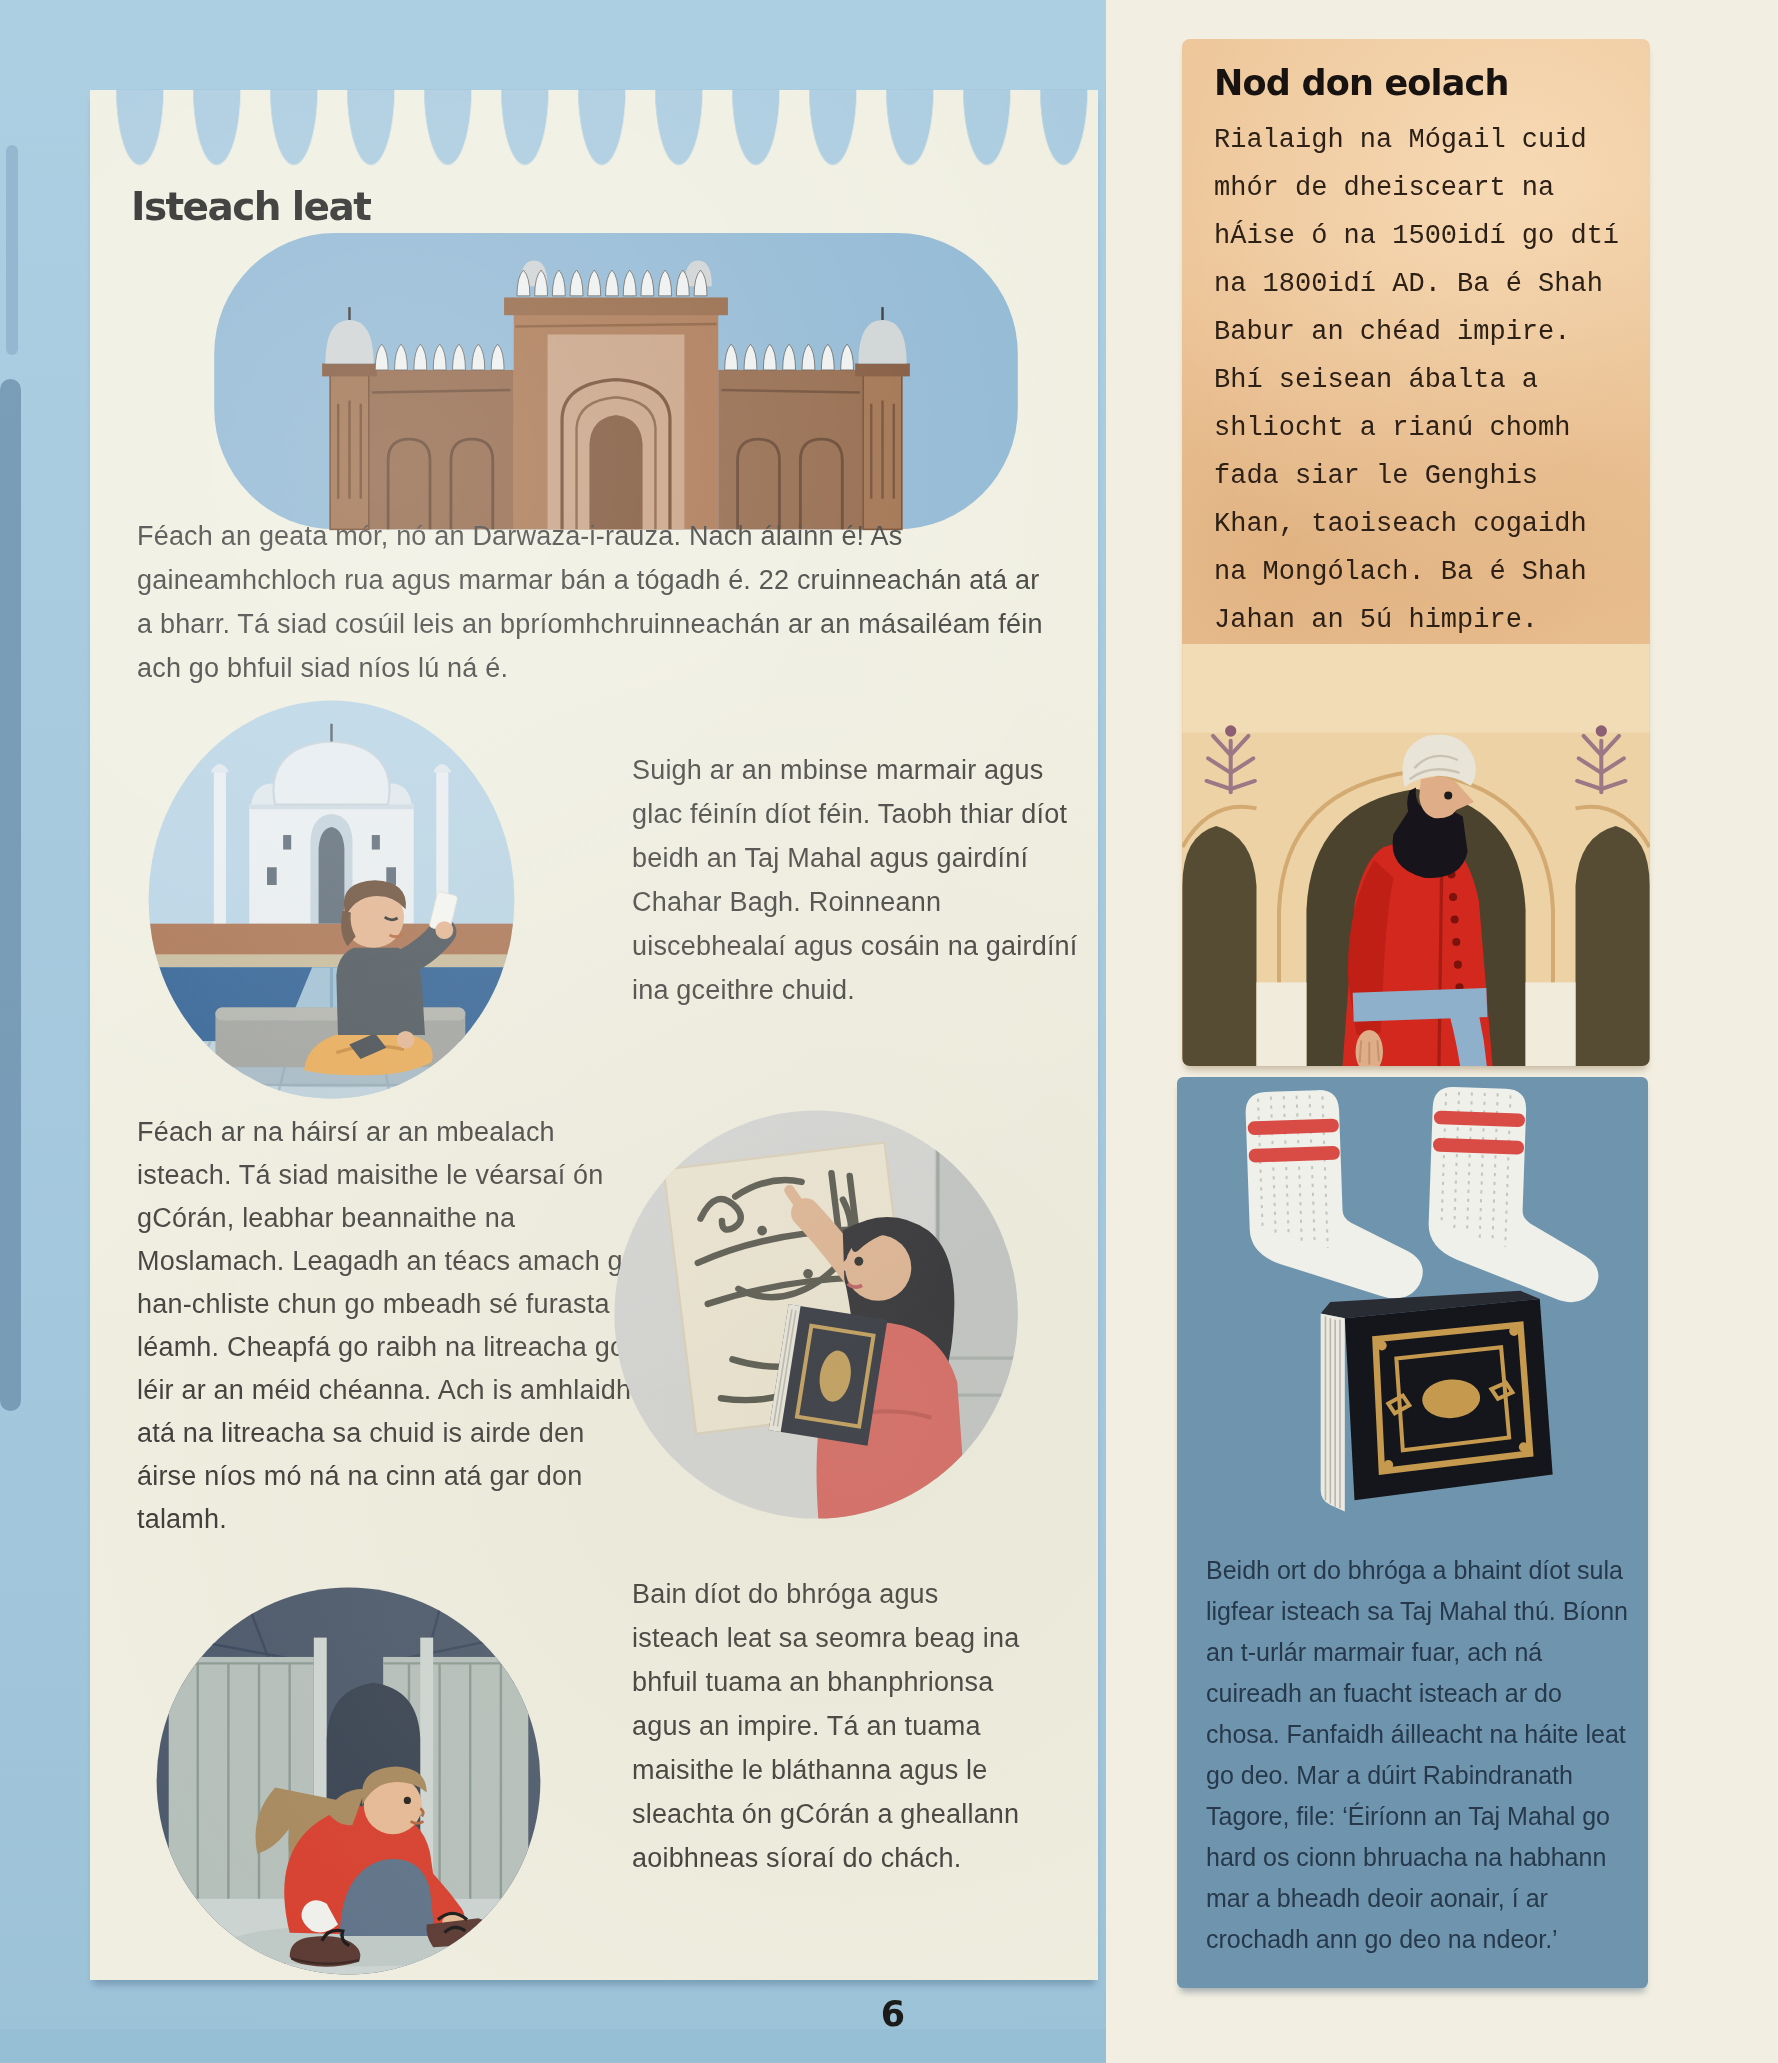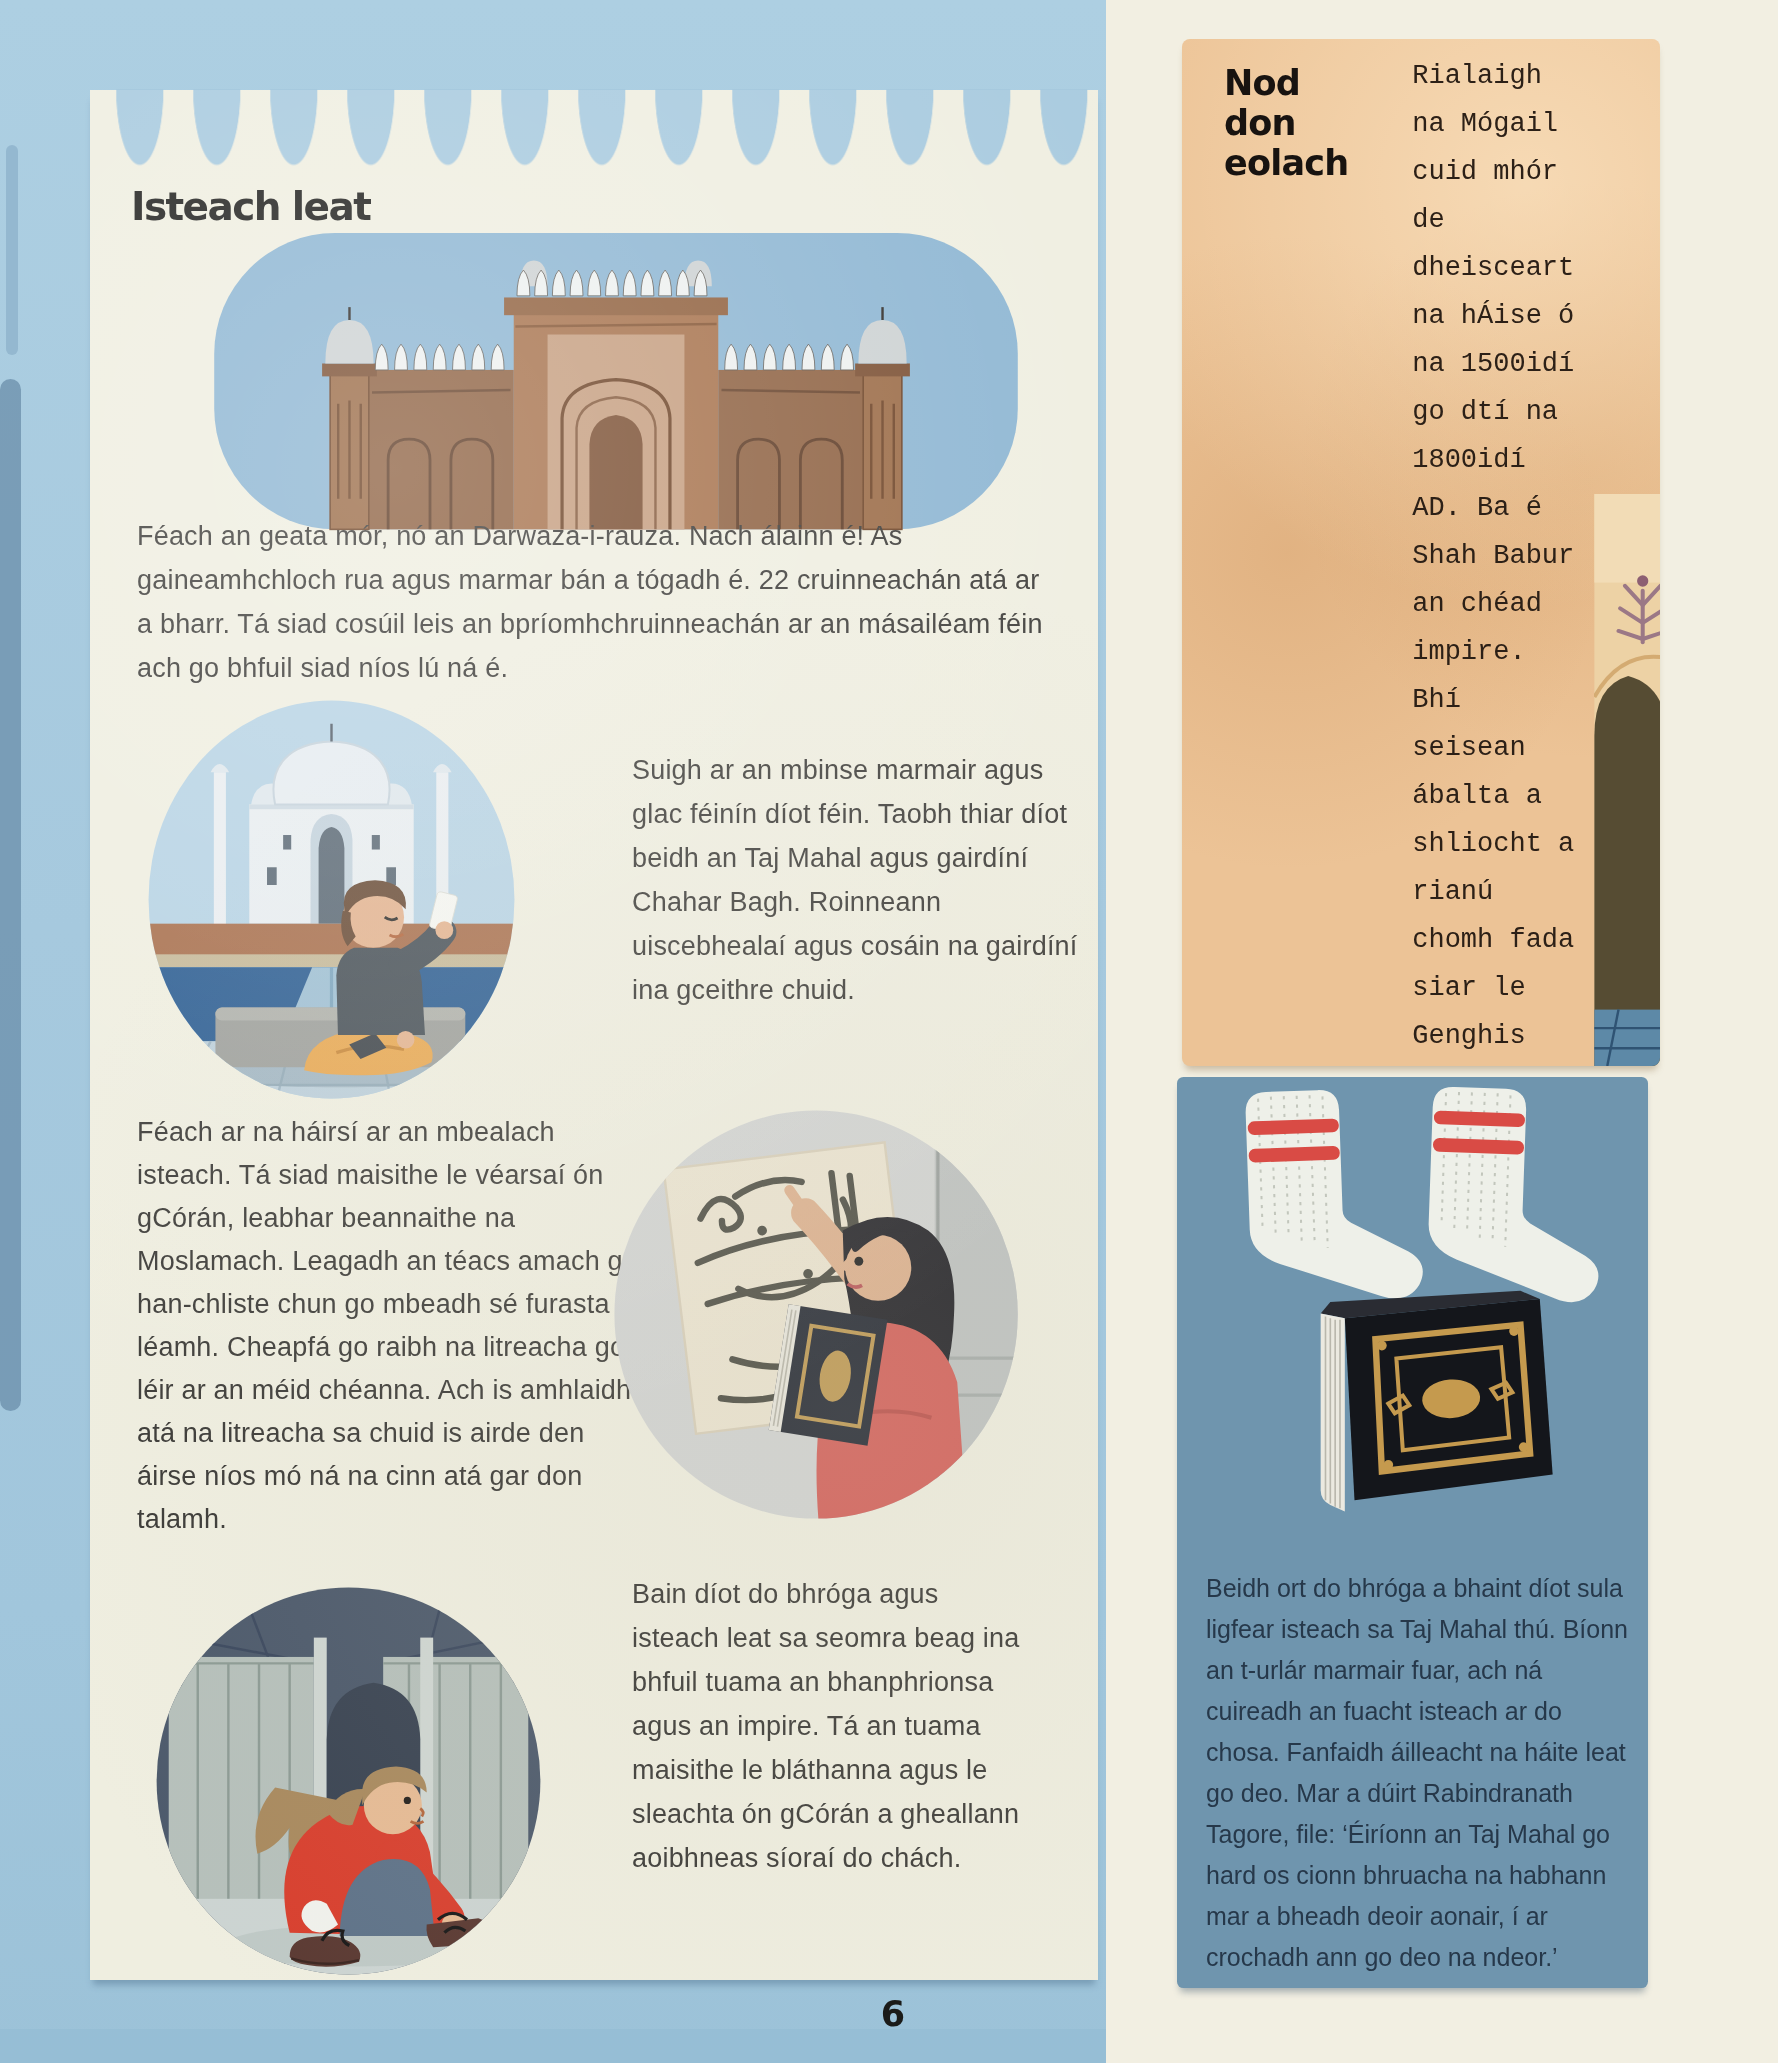--- a/index.html
+++ b/index.html
@@ -28,35 +28,35 @@
   .main-heading{position:absolute;left:41px;top:68px;font-family:"DejaVu Sans",sans-serif;
          font-weight:800;font-size:39px;letter-spacing:-1.6px;color:#1d1d1b;}
   .body-text{position:absolute;color:#3c3b38;font-size:27px;line-height:44px;letter-spacing:0.2px;}
   .arch-text{font-size:27px;line-height:43px;}
   .illu{position:absolute;}
   .page-number{position:absolute;left:861px;top:1994px;width:64px;text-align:center;
          font-family:"DejaVu Sans",sans-serif;font-weight:700;font-size:35px;color:#1b1b19;}
   
   .fact-box{position:absolute;left:1182px;top:39px;width:468px;height:1027px;
          background:#ecc396;border-radius:8px;box-shadow:0 6.4px 7.3px -3.2px rgba(140,110,70,.4);
-         display:flex;flex-direction:row;overflow:hidden;padding-left:10px;}
+         display:flex;flex-direction:column;overflow:hidden;}
   .fact-box::before{content:"";position:absolute;inset:0;pointer-events:none;
          background:radial-gradient(circle at 72% 14%, rgba(255,236,205,.55), transparent 45%),
                     radial-gradient(circle at 22% 50%, rgba(200,140,84,.30), transparent 50%),
                     radial-gradient(circle at 85% 42%, rgba(208,150,92,.35), transparent 40%);}
   .fact-heading{margin:24px 32px 0;font-family:"DejaVu Sans",sans-serif;font-weight:800;
          font-size:35px;letter-spacing:-0.8px;color:#181310;position:relative;}
   .fact-body{margin:13px 20px 0 32px;width:415px;font-size:27px;line-height:48px;
          color:#2c2017;position:relative;font-family:Liberation Mono, monospace;}
   .fact-illu{margin-top:auto;position:relative;}
   .quote-box{position:absolute;left:1177px;top:1077px;width:471px;height:911px;
          background:#6f95ae;border-radius:6.4px;box-shadow:0 6.4px 7.3px -3.2px rgba(70,95,115,.45);
          overflow:hidden;}
   .quote-illu{position:absolute;left:0;top:6.4px;}
-  .quote-body{position:absolute;left:29px;top:466px;width:422px;font-size:25px;line-height:41px;
+  .quote-body{position:absolute;left:29px;top:448px;width:422px;font-size:25px;line-height:41px;
          color:#26384a;}
   svg{display:block;}
 </style>
 </head>
 <body>
 
 <div class="page">
 
   <div class="left-bg">
     <div class="brush-streak"></div>

